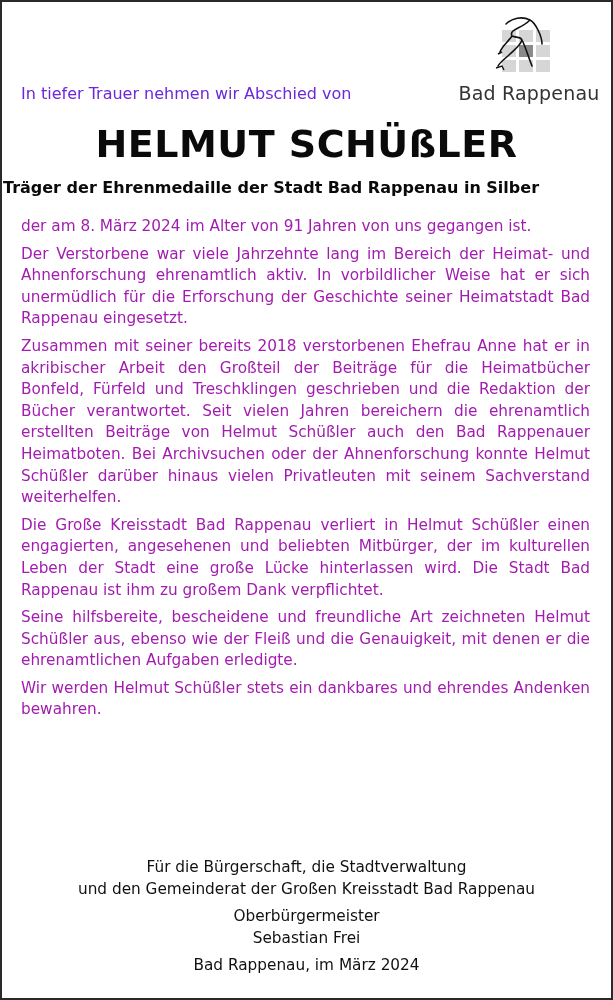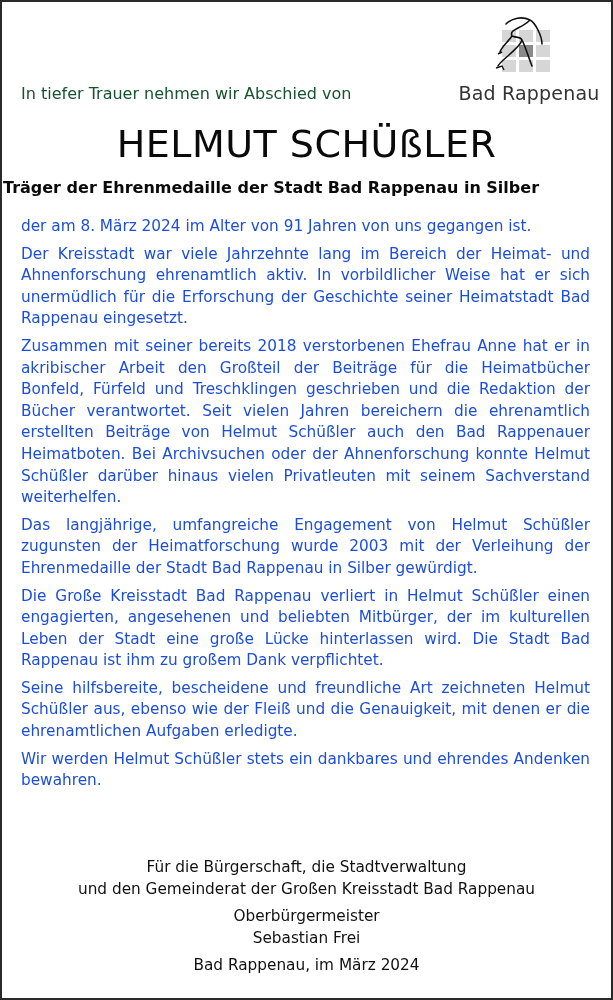--- a/index.html
+++ b/index.html
@@ -15,33 +15,33 @@
     .logo {
       position: absolute; left: 454px; top: 14px; width: 146px; height: 92px;
     }
     .logo svg { position: absolute; left: 36px; top: 0; }
     .logo-text {
       position: absolute; left: 0; top: 66px; width: 146px; text-align: center;
       font-size: 19px; color: #333; letter-spacing: 0.2px;
     }
     .intro {
       position: absolute; left: 19px; top: 82px;
-      font-size: 16px; color: #14532d;
+      font-size: 16px; color: #6d28d9;
     }
     .name {
       position: absolute; left: 0; top: 120px; width: 609px; text-align: center;
-      font-size: 38px; font-weight: normal; letter-spacing: 0.5px; color: #0a0a0a;
+      font-size: 38px; font-weight: bold; letter-spacing: 0.5px; color: #0a0a0a;
     }
     .subtitle {
       position: absolute; left: 0; top: 176px; width: 538px; text-align: center;
       font-size: 16px; font-weight: bold; color: #0a0a0a;
     }
     .body {
       position: absolute; left: 19px; top: 214px; width: 569px;
-      font-size: 15.3px; line-height: 21.6px; color: #1d4ed8;
+      font-size: 15.3px; line-height: 21.6px; color: #a21caf;
     }
     .body p { margin: 0 0 6px 0; text-align: justify; text-align-last: left; }
     .body p.single { text-align: left; }
     .sign {
       position: absolute; left: 0; top: 855px; width: 609px; text-align: center;
       font-size: 15.3px; line-height: 21.6px; color: #111;
     }
     .sign .block { margin-bottom: 6px; }
   </style>
 </head>
@@ -67,23 +67,22 @@
     </svg>
     <div class="logo-text">Bad Rappenau</div>
   </div>
 
   <div class="intro">In tiefer Trauer nehmen wir Abschied von</div>
   <div class="name">HELMUT SCHÜßLER</div>
   <div class="subtitle">Träger der Ehrenmedaille der Stadt Bad Rappenau in Silber</div>
 
   <div class="body">
     <p class="single">der am 8. März 2024 im Alter von 91 Jahren von uns gegangen ist.</p>
-    <p>Der Kreisstadt war viele Jahrzehnte lang im Bereich der Heimat- und Ahnenforschung ehrenamtlich aktiv. In vorbildlicher Weise hat er sich unermüdlich für die Erforschung der Geschichte seiner Heimatstadt Bad Rappenau eingesetzt.</p>
+    <p>Der Verstorbene war viele Jahrzehnte lang im Bereich der Heimat- und Ahnenforschung ehrenamtlich aktiv. In vorbildlicher Weise hat er sich unermüdlich für die Erforschung der Geschichte seiner Heimatstadt Bad Rappenau eingesetzt.</p>
     <p>Zusammen mit seiner bereits 2018 verstorbenen Ehefrau Anne hat er in akribischer Arbeit den Großteil der Beiträge für die Heimatbücher Bonfeld, Fürfeld und Treschklingen geschrieben und die Redaktion der Bücher verantwortet. Seit vielen Jahren bereichern die ehrenamtlich erstellten Beiträge von Helmut Schüßler auch den Bad Rappenauer Heimatboten. Bei Archiv­suchen oder der Ahnenforschung konnte Helmut Schüßler dar­über hinaus vielen Privatleuten mit seinem Sachverstand weiter­helfen.</p>
-    <p>Das langjährige, umfangreiche Engagement von Helmut Schüßler zugunsten der Heimatforschung wurde 2003 mit der Verleihung der Ehrenmedaille der Stadt Bad Rappenau in Silber gewürdigt.</p>
     <p>Die Große Kreisstadt Bad Rappenau verliert in Helmut Schüßler einen engagierten, angesehenen und beliebten Mitbürger, der im kulturellen Leben der Stadt eine große Lücke hinterlassen wird. Die Stadt Bad Rappenau ist ihm zu großem Dank verpflichtet.</p>
     <p>Seine hilfsbereite, bescheidene und freundliche Art zeichneten Helmut Schüßler aus, ebenso wie der Fleiß und die Genauigkeit, mit denen er die ehrenamtlichen Aufgaben erledigte.</p>
     <p>Wir werden Helmut Schüßler stets ein dankbares und ehrendes Andenken bewahren.</p>
   </div>
 
   <div class="sign">
     <div class="block">
       <div>Für die Bürgerschaft, die Stadtverwaltung</div>
       <div>und den Gemeinderat der Großen Kreisstadt Bad Rappenau</div>
     </div>

